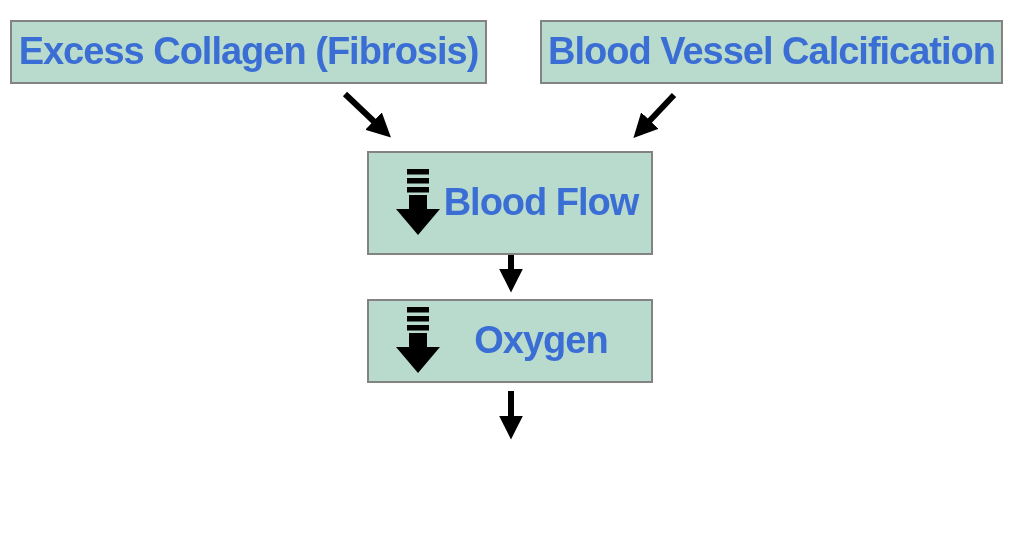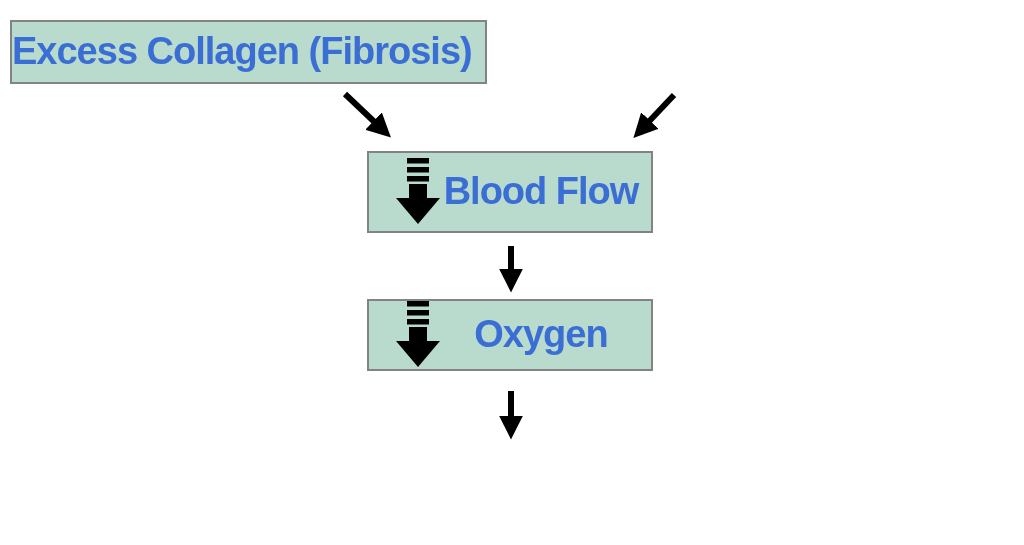--- a/index.html
+++ b/index.html
@@ -17,36 +17,37 @@
     overflow:hidden;
     font-family:"Liberation Sans", sans-serif;
   }
   .box{
     position:absolute;
     background:var(--box-fill);
     border:2px solid var(--box-border);
     box-sizing:border-box;
     display:flex;
     align-items:center;
+    justify-content:center;
   }
   .box .label{
     color:var(--text-blue);
     font-weight:bold;
     font-size:38px;
     letter-spacing:-1px;
     white-space:nowrap;
     line-height:1;
     padding-bottom:2px;
   }
   
   .box.node-fibrosis      {left:10px;  top:20px;  width:477px; height:64px;}
   .box.node-calcification {left:540px; top:20px;  width:463px; height:64px;}
   
-  .box.node-blood-flow    {left:367px; top:151px; width:286px; height:82px; justify-content:space-between; padding-left:26px;}
-  .box.node-oxygen        {left:367px; top:299px; width:286px; height:72px; justify-content:flex-start; padding-left:26px;}
+  .box.node-blood-flow    {left:367px; top:151px; width:286px; height:104px; justify-content:space-between; padding-left:26px;}
+  .box.node-oxygen        {left:367px; top:299px; width:286px; height:84px; justify-content:flex-start; padding-left:26px;}
   .box.node-hair-loss     {left:367px; top:444px; width:286px; height:84px;}
   .box.with-icon .label{flex:1; text-align:center; padding-right:10px;}
   .decrease-icon{
     flex:0 0 auto;
     width:46px;height:68px;
     display:block;
   }
   .decrease-icon svg{display:block;width:100%;height:100%;}
   .edges{
     position:absolute;left:0;top:0;width:1024px;height:545px;
@@ -68,20 +69,23 @@
     <line x1="345" y1="94" x2="384" y2="131" marker-end="url(#ah)"></line>
     <line x1="674" y1="95" x2="640" y2="131" marker-end="url(#ah)"></line>
     <line x1="511" y1="246" x2="511" y2="283" marker-end="url(#ah)"></line>
     <line x1="511" y1="391" x2="511" y2="430" marker-end="url(#ah)"></line>
   </svg>
 
   <div class="box node-fibrosis">
     <span class="label">Excess Collagen (Fibrosis)</span>
   </div>
 
+  <div class="box node-calcification">
+    <span class="label">Blood Vessel Calcification</span>
+  </div>
 
   <div class="box node-blood-flow with-icon">
     <span class="decrease-icon">
       <svg viewBox="0 0 46 68" aria-hidden="true">
         <g fill="#000">
           <rect x="12" y="0" width="22" height="5.5"></rect>
           <rect x="12" y="9" width="22" height="5.5"></rect>
           <rect x="12" y="18" width="22" height="5.5"></rect>
           <rect x="14" y="26" width="18" height="16"></rect>
           <polygon points="1,40 45,40 23,66"></polygon>

